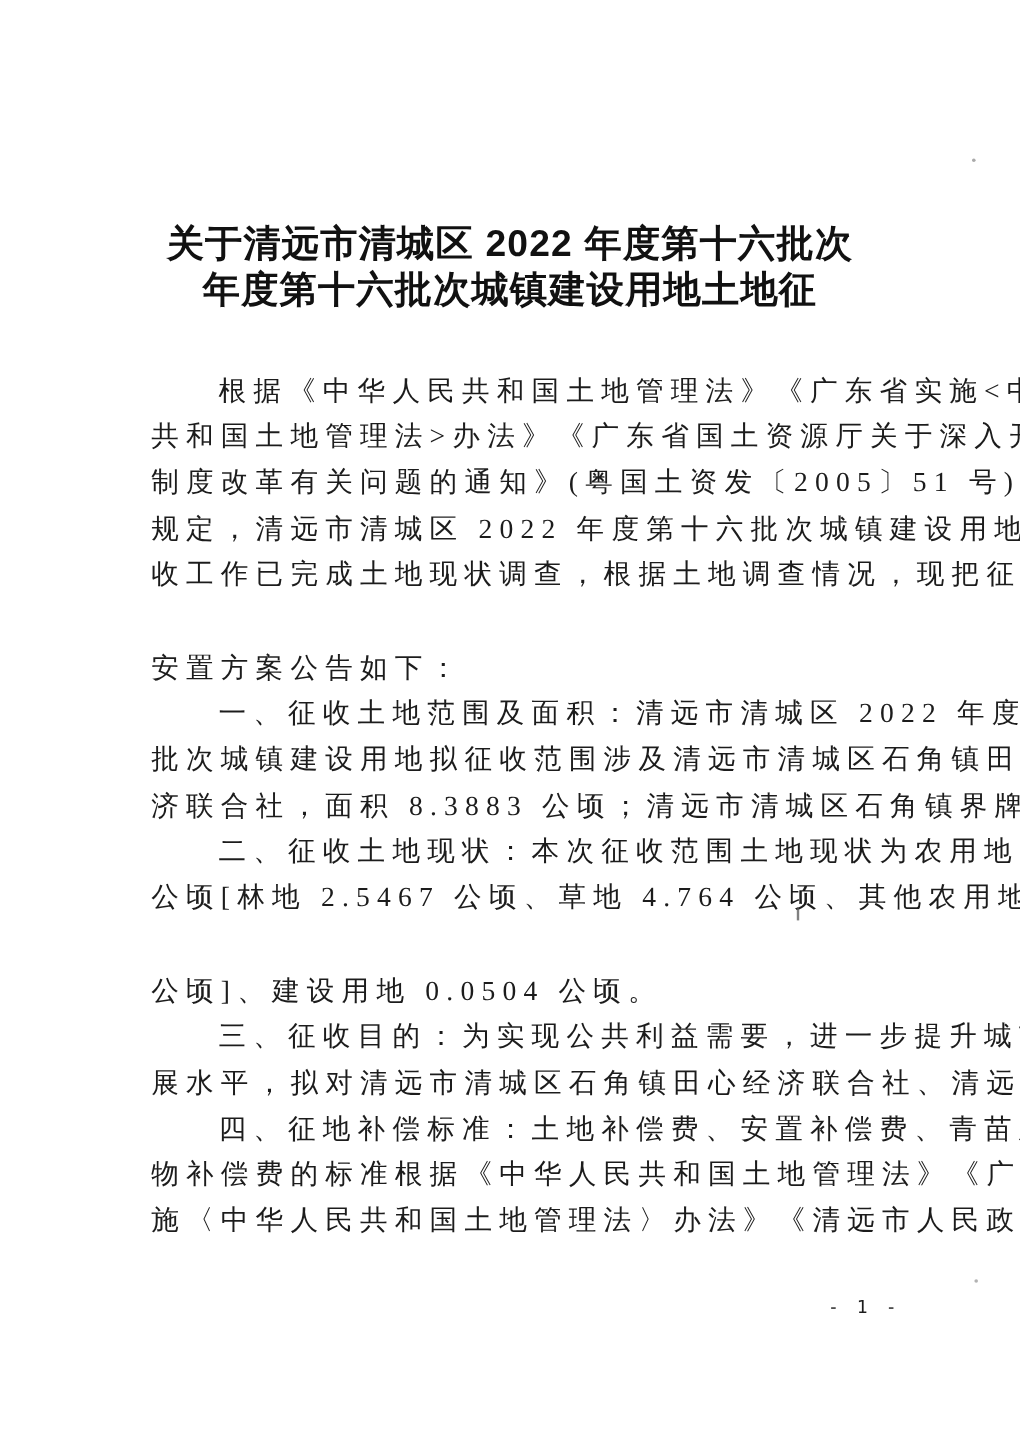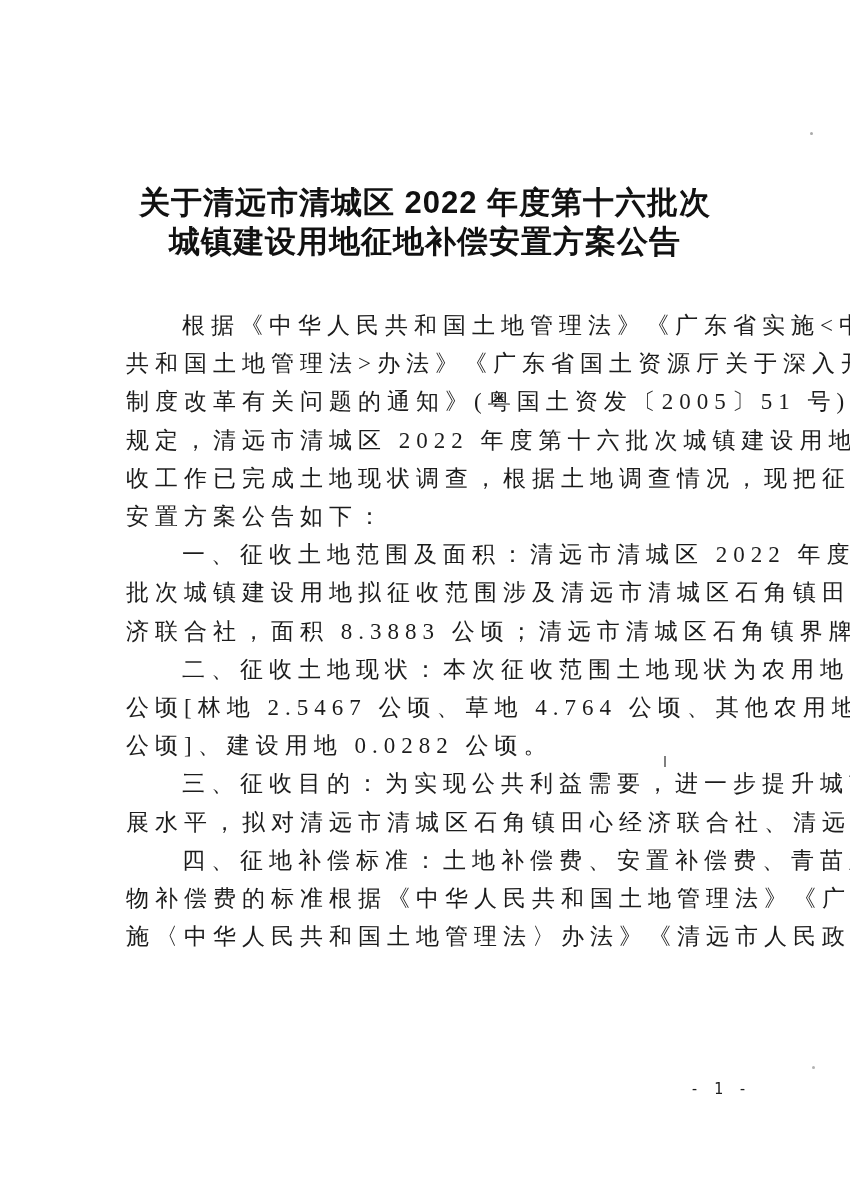--- a/index.html
+++ b/index.html
@@ -42,20 +42,21 @@
   }
   .line {
     width: 100%;
     text-align: justify;
     text-align-last: justify;
     white-space: nowrap;
   }
   .line.left {
     text-align: left;
     text-align-last: left;
+    margin-top: 40px;
   }
   .line.indent {
     text-indent: 56px;
   }
   .page-footer {
     position: absolute;
     top: 1080px;
     left: 690px;
     font-family: "DejaVu Sans Mono", "Liberation Mono", monospace;
     font-size: 15px;
@@ -68,36 +69,36 @@
   .speck-1 { left: 810px; top: 132px; width: 3px; height: 3px; opacity: .5; border-radius: 50%; }
   .speck-2 { left: 812px; top: 1066px; width: 3px; height: 3px; opacity: .45; border-radius: 50%; }
 </style>
 </head>
 <body>
 
 <div class="page">
 
   <div class="doc-title">
     <div>关于清远市清城区 2022 年度第十六批次</div>
-    <div>城镇建设用地征地补偿安置方案公告</div>
+    <div>年度第十六批次城镇建设用地土地征</div>
   </div>
 
   <div class="doc-body">
     <div class="line indent">根据《中华人民共和国土地管理法》《广东省实施&lt;中华人民</div>
     <div class="line">共和国土地管理法&gt;办法》《广东省国土资源厅关于深入开展征地</div>
     <div class="line">制度改革有关问题的通知》(粤国土资发〔2005〕51 号)的有关</div>
     <div class="line">规定，清远市清城区 2022 年度第十六批次城镇建设用地土地征</div>
     <div class="line">收工作已完成土地现状调查，根据土地调查情况，现把征地补偿</div>
     <div class="line left">安置方案公告如下：</div>
     <div class="line indent">一、征收土地范围及面积：清远市清城区 2022 年度第十六</div>
     <div class="line">批次城镇建设用地拟征收范围涉及清远市清城区石角镇田心经</div>
     <div class="line">济联合社，面积 8.3883 公顷；清远市清城区石角镇界牌经济联</div>
     <div class="line indent">二、征收土地现状：本次征收范围土地现状为农用地 8.6116</div>
     <div class="line">公顷[林地 2.5467 公顷、草地 4.764 公顷、其他农用地 1.3009</div>
-    <div class="line left">公顷]、建设用地 0.0282 公顷。</div>
+    <div class="line left">公顷]、建设用地 0.0504 公顷。</div>
     <div class="line indent">三、征收目的：为实现公共利益需要，进一步提升城市化发</div>
     <div class="line">展水平，拟对清远市清城区石角镇田心经济联合社、清远市清城</div>
     <div class="line indent">四、征地补偿标准：土地补偿费、安置补偿费、青苗及附着</div>
     <div class="line">物补偿费的标准根据《中华人民共和国土地管理法》《广东省实</div>
     <div class="line">施〈中华人民共和国土地管理法〉办法》《清远市人民政府关于</div>
   </div>
 
   <div class="page-footer">- 1 -</div>
 
   <div class="artifact tick-mark"></div>

